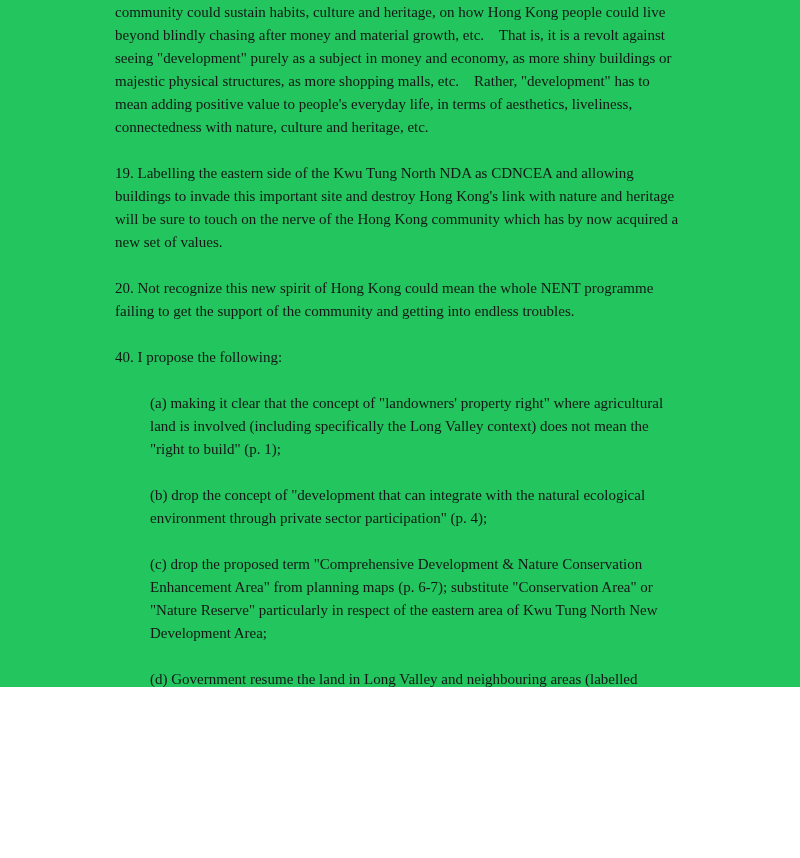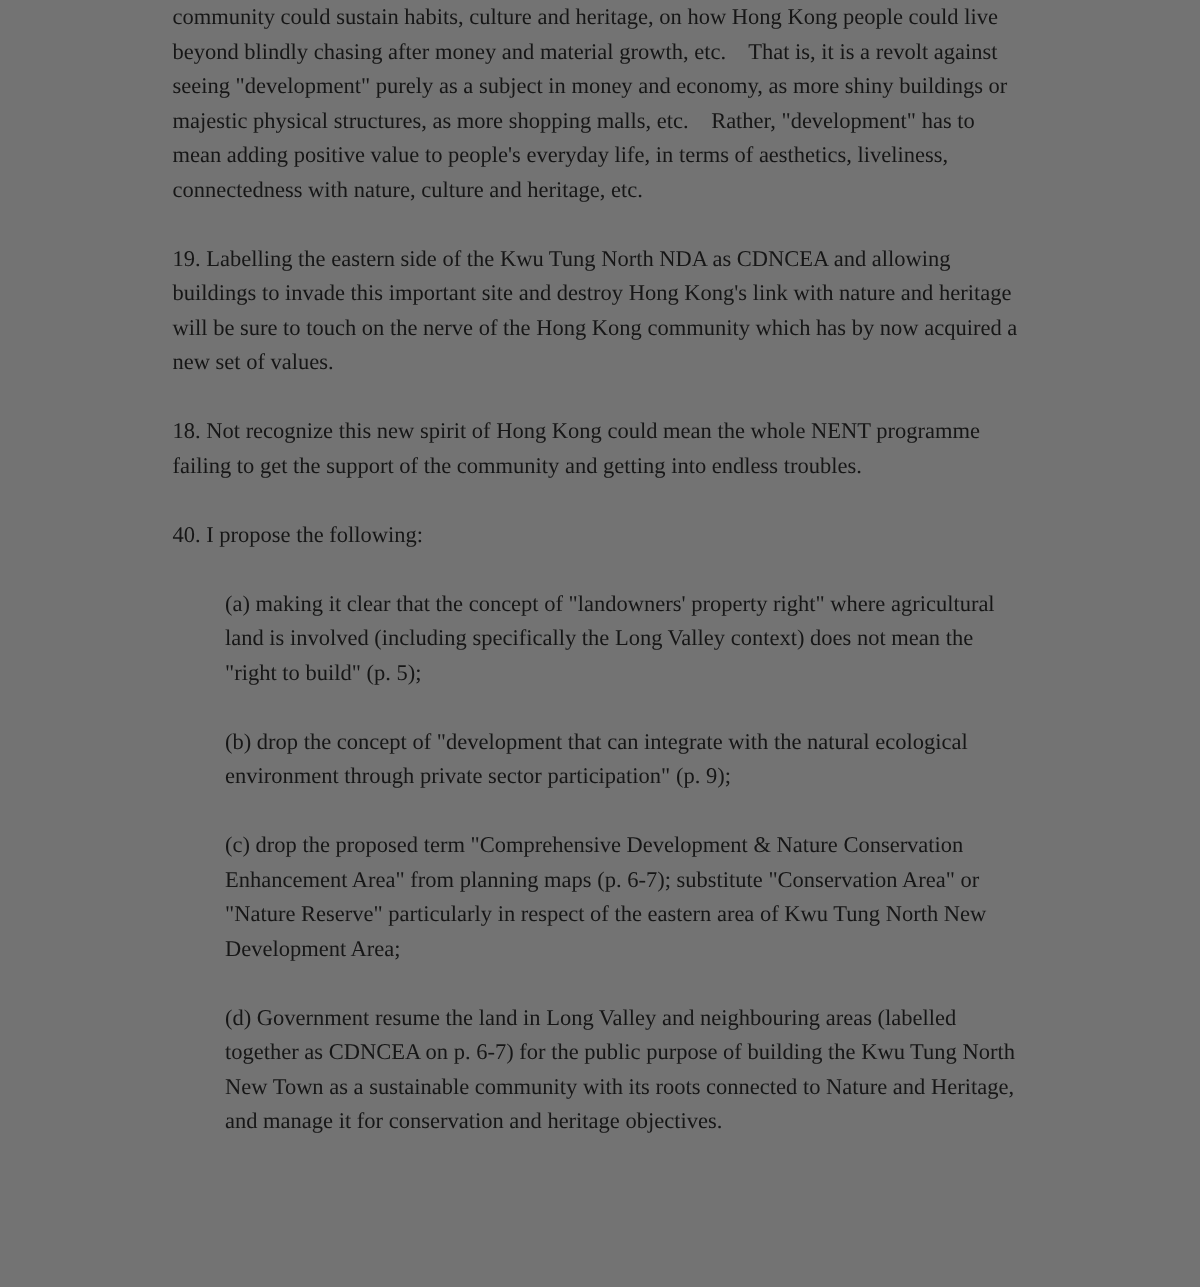--- a/index.html
+++ b/index.html
@@ -3,22 +3,22 @@
 <meta charset="utf-8">
 <style>
   html, body {
     margin: 0;
     padding: 0;
     background: #ffffff;
   }
   .page {
     position: relative;
     width: 800px;
-    height: 858px;
-    background: #737373;
+    height: 687px;
+    background: #22c55e;
     overflow: hidden;
     box-sizing: border-box;
     padding: 1px 112px 0 115px;
     font-family: "Liberation Serif", "DejaVu Serif", serif;
     font-size: 15px;
     line-height: 23px;
     color: #161616;
   }
   .para {
     margin: 0 0 23px 0;
@@ -35,25 +35,25 @@
   }
 </style>
 </head>
 <body>
 
 <div class="page">
   <p class="para">community could sustain habits, culture and heritage, on how Hong Kong people could live beyond blindly chasing after money and material growth, etc.    That is, it is a revolt against seeing "development" purely as a subject in money and economy, as more shiny buildings or majestic physical structures, as more shopping malls, etc.    Rather, "development" has to mean adding positive value to people's everyday life, in terms of aesthetics, liveliness, connectedness with nature, culture and heritage, etc.</p>
 
   <p class="para">19. Labelling the eastern side of the Kwu Tung North NDA as CDNCEA and allowing buildings to invade this important site and destroy Hong Kong's link with nature and heritage will be sure to touch on the nerve of the Hong Kong community which has by now acquired a new set of values.</p>
 
-  <p class="para">18. Not recognize this new spirit of Hong Kong could mean the whole NENT programme failing to get the support of the community and getting into endless troubles.</p>
+  <p class="para">20. Not recognize this new spirit of Hong Kong could mean the whole NENT programme failing to get the support of the community and getting into endless troubles.</p>
 
 
   <p class="para">40. I propose the following:</p>
 
-  <p class="para indented">(a) making it clear that the concept of "landowners' property right" where agricultural land is involved (including specifically the Long Valley context) does not mean the "right to build" (p. 5);</p>
+  <p class="para indented">(a) making it clear that the concept of "landowners' property right" where agricultural land is involved (including specifically the Long Valley context) does not mean the "right to build" (p. 1);</p>
 
-  <p class="para indented">(b) drop the concept of "development that can integrate with the natural ecological environment through private sector participation" (p. 9);</p>
+  <p class="para indented">(b) drop the concept of "development that can integrate with the natural ecological environment through private sector participation" (p. 4);</p>
 
   <p class="para indented">(c) drop the proposed term "Comprehensive Development &amp; Nature Conservation Enhancement Area" from planning maps (p. 6-7); substitute "Conservation Area" or "Nature Reserve" particularly in respect of the eastern area of Kwu Tung North New Development Area;</p>
 
   <p class="para indented">(d) Government resume the land in Long Valley and neighbouring areas (labelled together as CDNCEA on p. 6-7) for the public purpose of building the Kwu Tung North New Town as a sustainable community with its roots connected to Nature and Heritage, and manage it for conservation and heritage objectives.</p>
 </div>
 
 </body></html>

